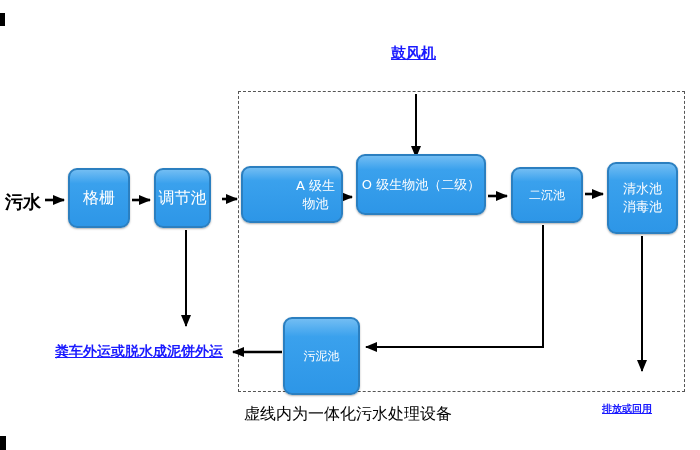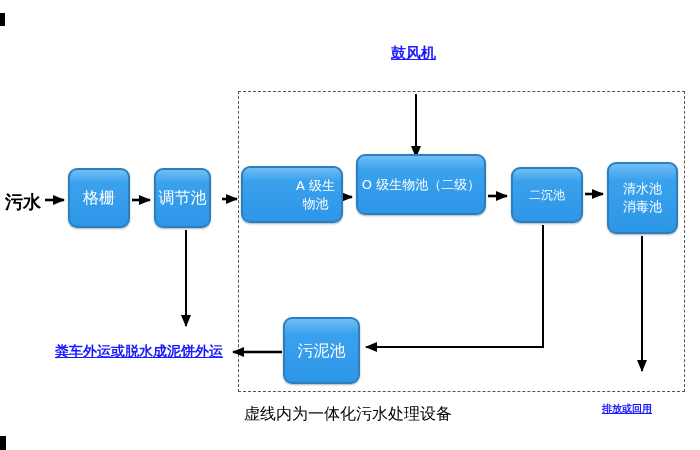--- a/index.html
+++ b/index.html
@@ -21,21 +21,21 @@
     text-align:center;box-sizing:border-box;
     box-shadow:0 1px 2px rgba(0,0,0,.30);
     line-height:1.35;
   }
   .box-grille   {left:68px; top:168px;width:62px; height:60px;font-size:16px;}
   .box-reg      {left:154px;top:168px;width:57px; height:60px;font-size:16px;}
   .box-abio     {left:241px;top:166px;width:102px; height:57px;font-size:13px;padding-left:47px;}
   .box-obio     {left:356px;top:154px;width:130px;height:61px;font-size:13px;}
   .box-sec      {left:511px;top:167px;width:72px; height:56px;font-size:12px;}
   .box-clear    {left:607px;top:162px;width:71px; height:72px;font-size:13px;}
-  .box-sludge   {left:283px;top:317px;width:77px; height:67px;font-size:16px;}
+  .box-sludge   {left:283px;top:317px;width:77px; height:78px;font-size:12px;}
   .txt{position:absolute;white-space:nowrap;}
   .txt-source{left:5px;top:190px;font-size:18px;font-weight:bold;color:#000;}
   .blue-note{color:#1a1aff;text-decoration:underline;font-weight:bold;}
   .txt-blower{left:391px;top:44px;font-size:15px;}
   .txt-sludge-out{left:55px;top:343px;font-size:14px;}
   .txt-caption{left:244px;top:404px;font-size:16px;color:#000;}
   .txt-discharge{left:602px;top:402px;font-size:10px;}
   .artifact{position:absolute;background:#000;}
   .artifact-top{left:0;top:13px;width:5px;height:13px;}
   .artifact-bottom{left:0;top:436px;width:6px;height:14px;}

